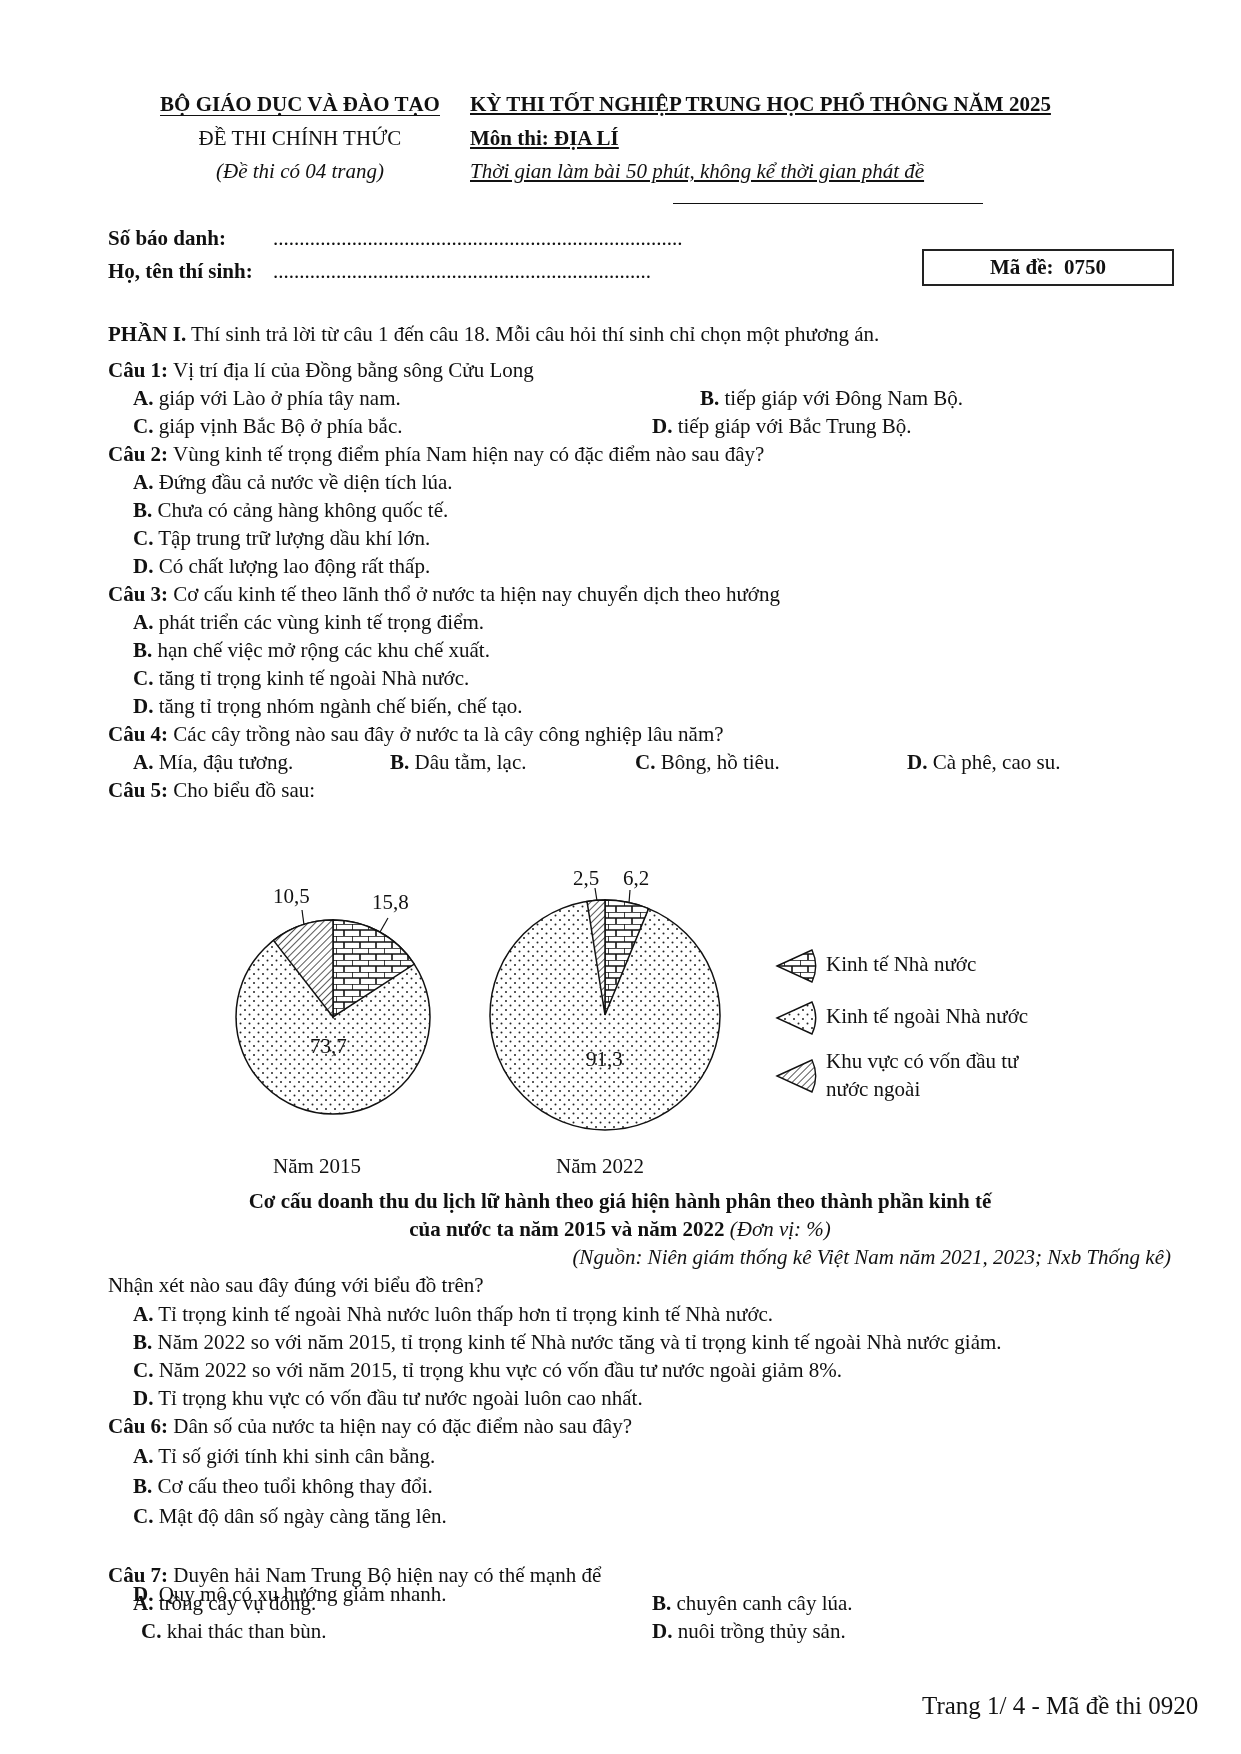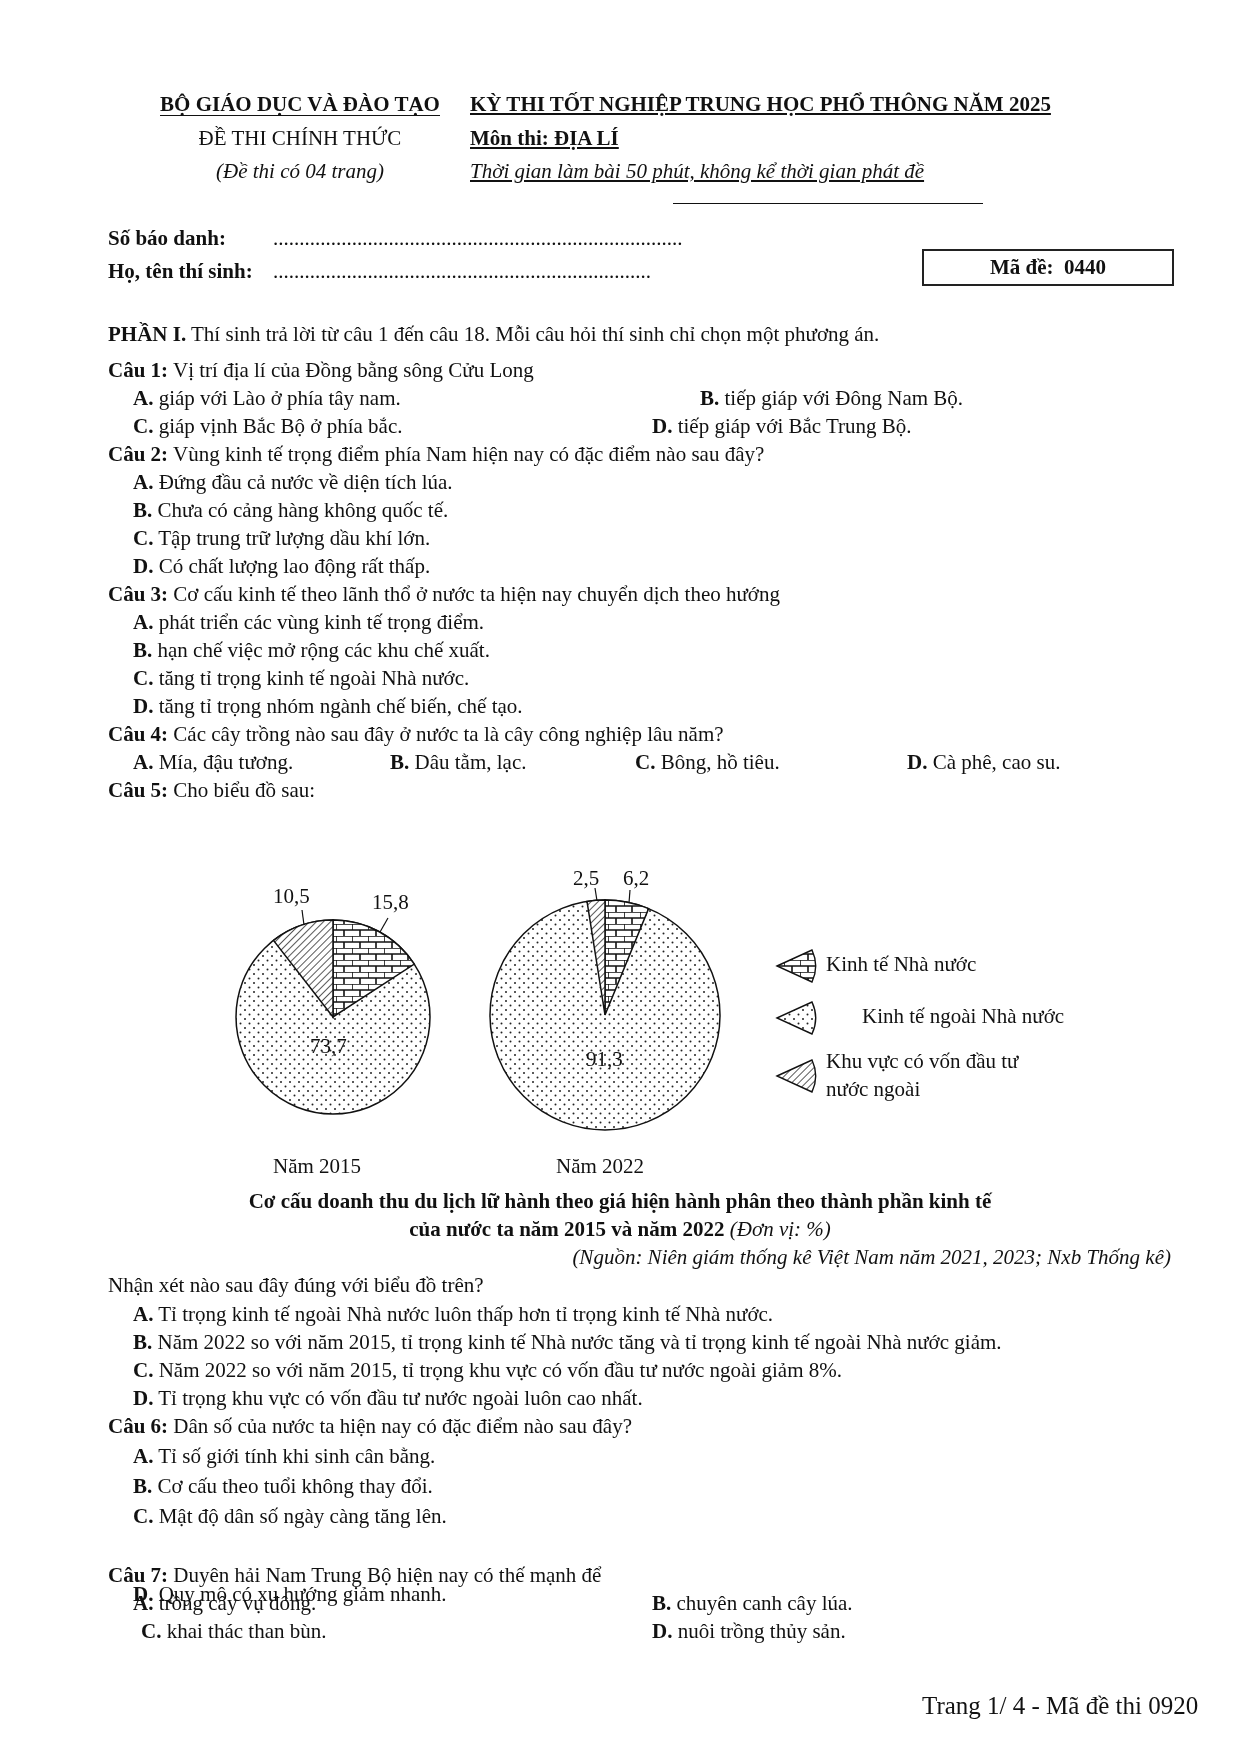--- a/index.html
+++ b/index.html
@@ -31,21 +31,21 @@
 <div class="abs hdr-r b" style="top:126px;">Môn thi: ĐỊA LÍ</div>
 <div class="abs hdr-r i" style="top:159px;"><span>Thời gian làm bài 50 phút, không kể thời gian phát đề</span></div>
 <div class="abs" style="left:673px; top:203px; width:310px; border-top:1.5px solid #111;"></div>
 
 <div class="abs b" style="left:108px; top:226px;">Số báo danh:</div>
 <div class="abs dots" style="left:273px; top:226px;">..............................................................................</div>
 <div class="abs b" style="left:108px; top:259px;">Họ, tên thí sinh:</div>
 <div class="abs dots" style="left:273px; top:259px;">........................................................................</div>
 
 <div class="abs code-box">
-  <span>Mã đề:</span>&nbsp; <span>0440</span>
+  <span>Mã đề:</span>&nbsp; <span>0750</span>
 </div>
 
 <div class="abs q" style="top:322px;"><span class="b">PHẦN I.</span><span> Thí sinh trả lời từ câu 1 đến câu 18. Mỗi câu hỏi thí sinh chỉ chọn một phương án.</span></div>
 
 <div class="abs q" style="top:358px;"><span class="lbl">Câu 1:</span><span> Vị trí địa lí của Đồng bằng sông Cửu Long</span></div>
 <div class="abs opt" style="top:386px;"><span class="lbl">A.</span><span> giáp với Lào ở phía tây nam.</span></div>
 <div class="abs optR" style="top:386px;margin-left:48px;"><span class="lbl">B.</span><span> tiếp giáp với Đông Nam Bộ.</span></div>
 <div class="abs opt" style="top:414px;"><span class="lbl">C.</span><span> giáp vịnh Bắc Bộ ở phía bắc.</span></div>
 <div class="abs optR" style="top:414px;"><span class="lbl">D.</span><span> tiếp giáp với Bắc Trung Bộ.</span></div>
 
@@ -121,21 +121,21 @@
 <div class="abs" style="left:372px; top:890px;">15,8</div>
 <div class="abs" style="left:310px; top:1034px;">73,7</div>
 <div class="abs" style="left:573px; top:866px;">2,5</div>
 <div class="abs" style="left:623px; top:866px;">6,2</div>
 <div class="abs" style="left:586px; top:1047px;">91,3</div>
 
 <div class="abs" style="left:273px; top:1154px;">Năm 2015</div>
 <div class="abs" style="left:556px; top:1154px;">Năm 2022</div>
 
 <div class="abs" style="left:826px; top:952px;">Kinh tế Nhà nước</div>
-<div class="abs" style="left:862px; top:1004px;font-family:Liberation Serif, serif;">Kinh tế ngoài Nhà nước</div>
+<div class="abs" style="left:826px; top:1004px;font-family:Liberation Serif, serif;">Kinh tế ngoài Nhà nước</div>
 <div class="abs" style="left:826px; top:1049px;">Khu vực có vốn đầu tư</div>
 <div class="abs" style="left:826px; top:1077px;">nước ngoài</div>
 
 <div class="abs b c" style="left:100px; width:1040px; top:1189px;">Cơ cấu doanh thu du lịch lữ hành theo giá hiện hành phân theo thành phần kinh tế</div>
 <div class="abs c" style="left:100px; width:1040px; top:1217px;"><span class="b">của nước ta năm 2015 và năm 2022</span><span class="i"> (Đơn vị: %)</span></div>
 <div class="abs i" style="right:70px; top:1245px;">(Nguồn: Niên giám thống kê Việt Nam năm 2021, 2023; Nxb Thống kê)</div>
 
 <div class="abs q" style="top:1273px;">Nhận xét nào sau đây đúng với biểu đồ trên?</div>
 <div class="abs opt" style="top:1302px;"><span class="lbl">A.</span><span> Tỉ trọng kinh tế ngoài Nhà nước luôn thấp hơn tỉ trọng kinh tế Nhà nước.</span></div>
 <div class="abs opt" style="top:1330px;"><span class="lbl">B.</span><span> Năm 2022 so với năm 2015, tỉ trọng kinh tế Nhà nước tăng và tỉ trọng kinh tế ngoài Nhà nước giảm.</span></div>

